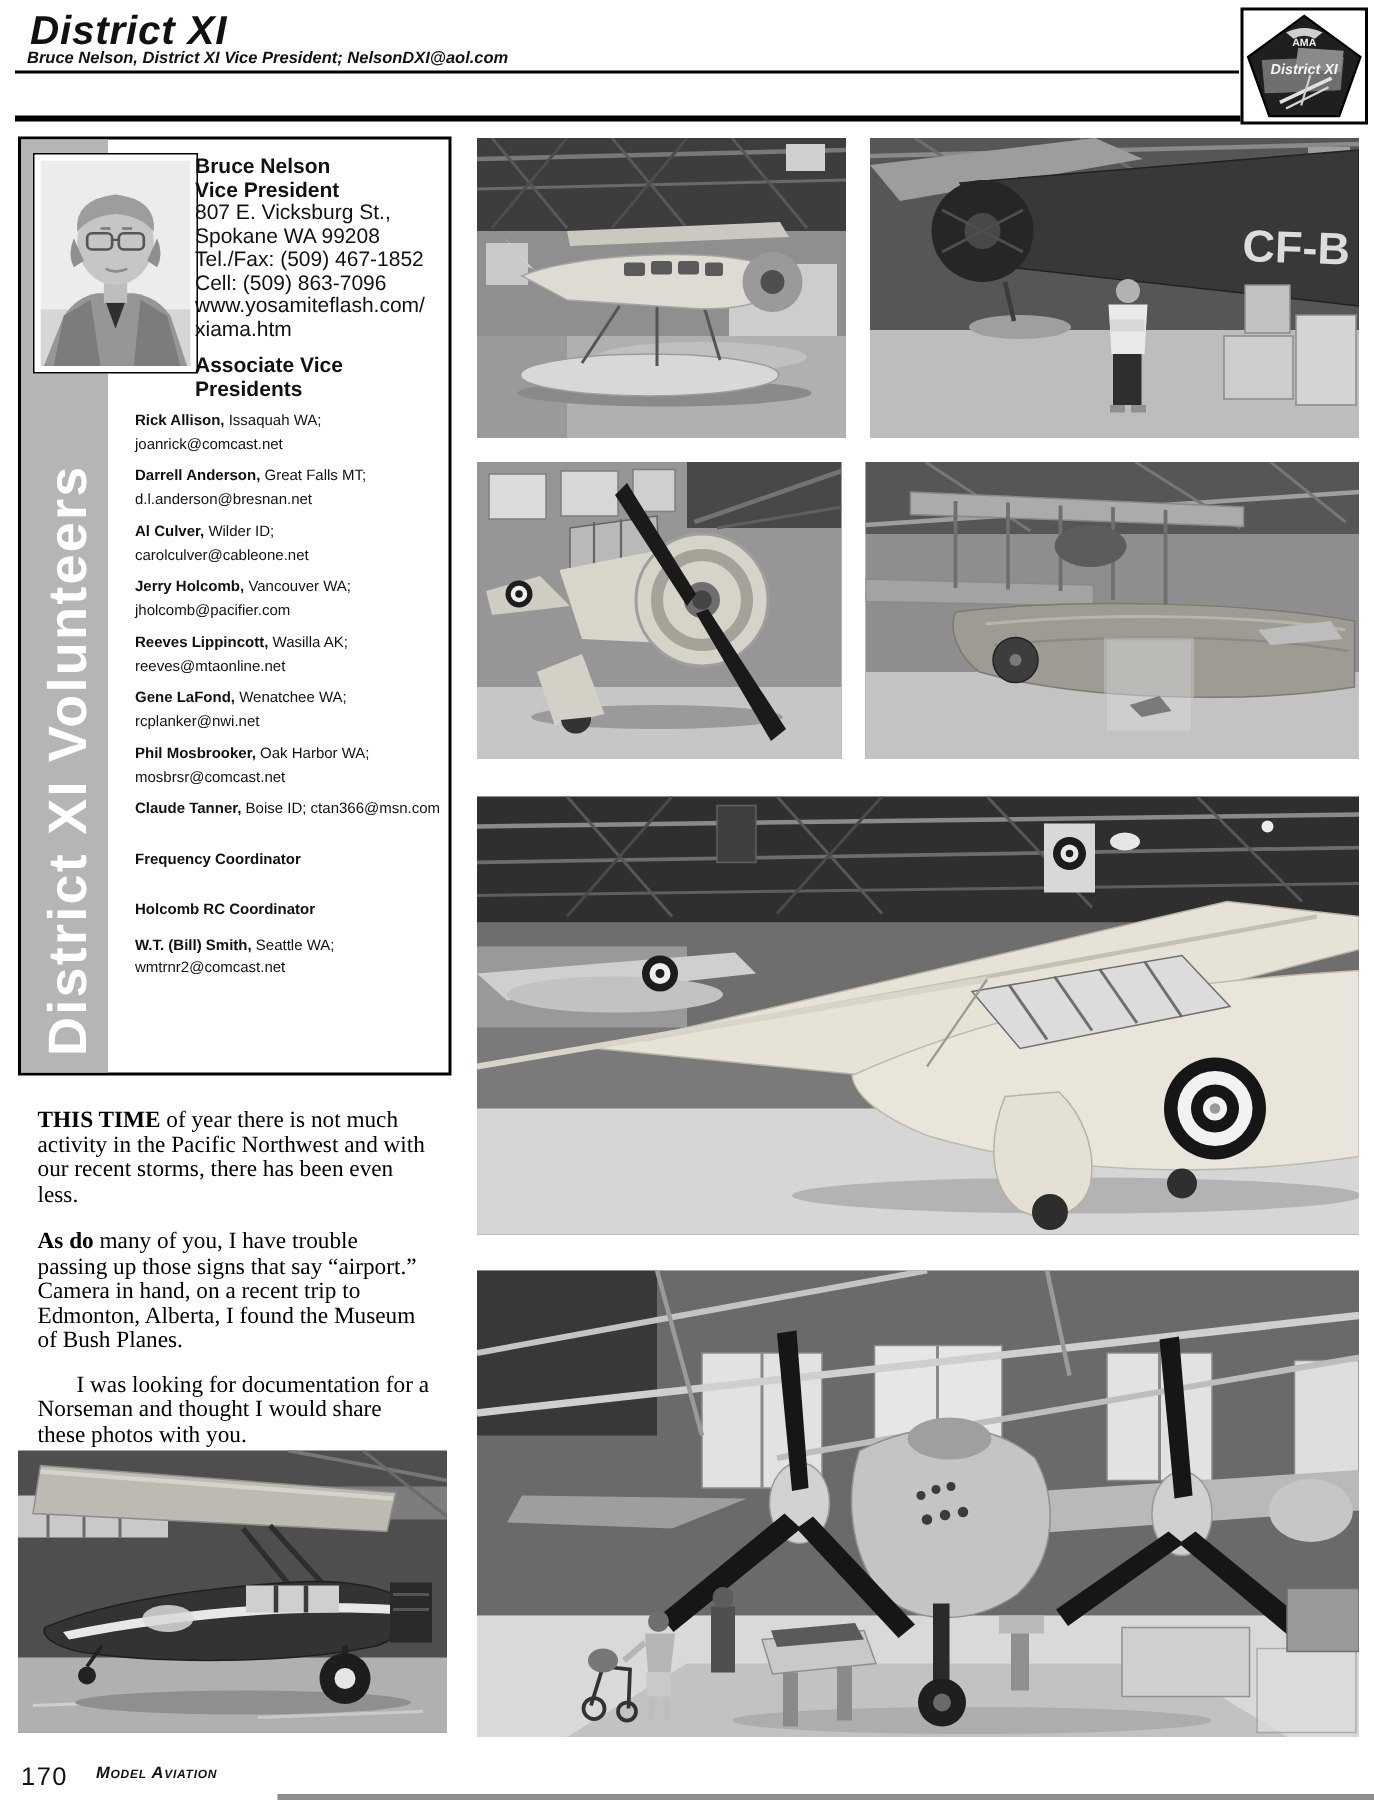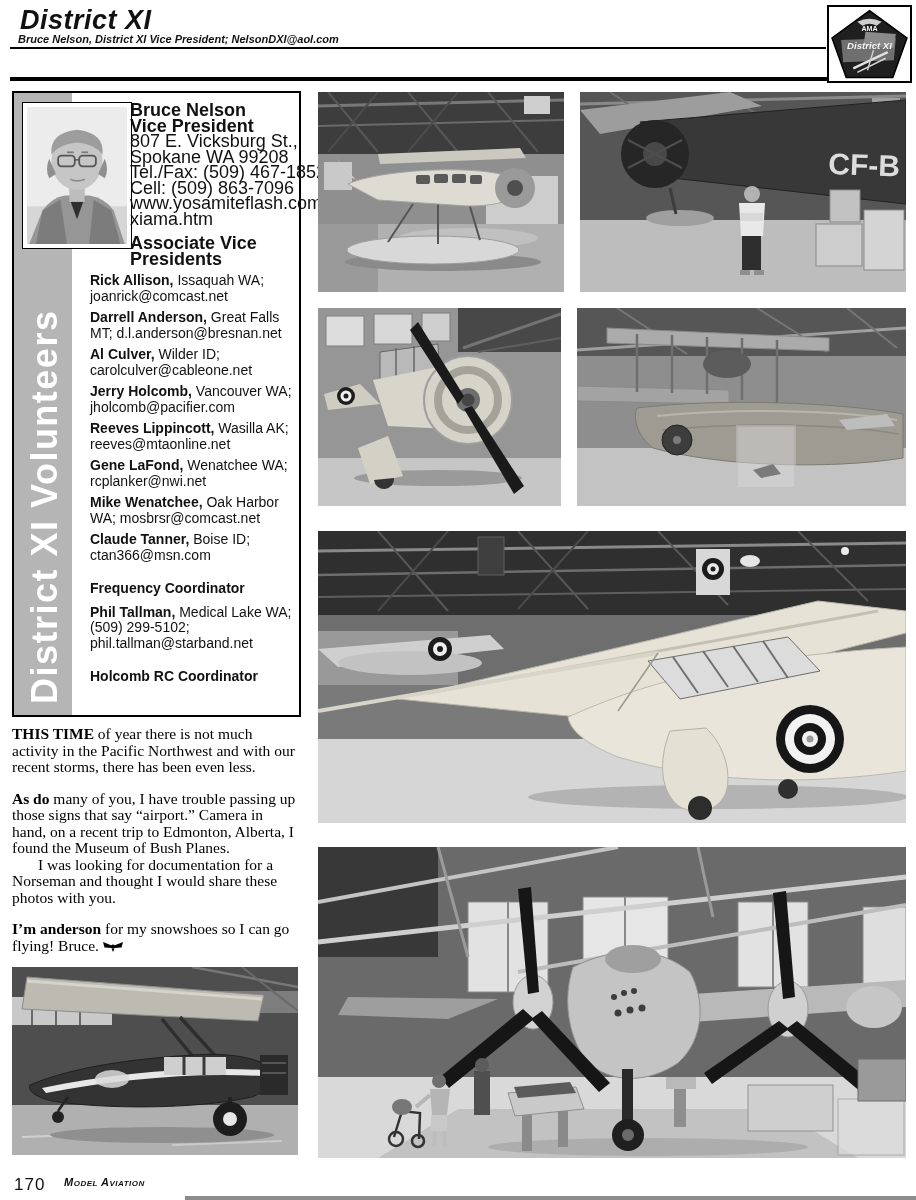--- a/index.html
+++ b/index.html
@@ -17,33 +17,33 @@
   .badge-box svg{display:block;width:100%;height:100%;}
 
   
   .contact-box{left:12px;top:91px;width:285px;height:622px;border:2px solid #000;background:#fff;}
   .vbar{position:absolute;left:0;top:0;width:58px;height:100%;background:#b5b5b5;}
   .vlabel{position:absolute;left:13px;top:611px;transform-origin:0 0;transform:rotate(-90deg);
           font-weight:bold;font-size:36px;line-height:36px;color:#fff;letter-spacing:1.5px;white-space:nowrap;}
   .photo-card{position:absolute;left:8px;top:9px;width:100px;height:137px;background:#fff;
               border:1px solid #000;padding:4px;box-sizing:content-box;}
   .photo-card svg{display:block;width:100%;height:100%;}
-  .vp-block{position:absolute;left:116px;top:10px;width:172px;font-size:18px;line-height:15.5px;}
+  .vp-block{position:absolute;left:116px;top:10px;width:172px;font-size:14px;line-height:15.5px;}
   .vp-block div{white-space:nowrap;}
   .b{font-weight:bold;}
   .rhead{font-weight:bold;}
   .vp-block .rhead{margin-top:9px;white-space:normal;}
-  .roster{position:absolute;left:76px;top:180px;width:208px;font-size:14px;line-height:15.5px;}
+  .roster{position:absolute;left:76px;top:180px;width:208px;font-size:10px;line-height:15.5px;}
   .roster p{margin:0 0 6px;}
   .roster p.rhead{margin:18px 0 8px;}
 
   
   .body-col{left:12px;top:726px;width:288px;font-family:"Liberation Serif",serif;
             font-size:15.5px;line-height:16.5px;color:#000;}
-  .body-col p{margin:0;}
+  .body-col p{margin:13px;}
   .body-col p.gap{margin-bottom:15px;}
   .indent{text-indent:26px;}
   .wings{display:inline-block;vertical-align:-1px;margin-left:2px;}
 
   
   figure.ph{position:absolute;margin:0;padding:0;background:#888;}
   figure.ph svg{display:block;width:100%;height:100%;}
   .ph-a{left:318px;top:92px;width:246px;height:200px;}
   .ph-b{left:580px;top:92px;width:326px;height:200px;}
   .ph-c{left:318px;top:308px;width:243px;height:198px;}
@@ -120,25 +120,25 @@
       <div class="rhead">Associate Vice Presidents</div>
     </div>
 
     <div class="roster">
       <p><span class="b">Rick Allison,</span><span> Issaquah WA; joanrick@comcast.net</span></p>
       <p><span class="b">Darrell Anderson,</span><span> Great Falls MT; d.l.anderson@bresnan.net</span></p>
       <p><span class="b">Al Culver,</span><span> Wilder ID; carolculver@cableone.net</span></p>
       <p><span class="b">Jerry Holcomb,</span><span> Vancouver WA; jholcomb@pacifier.com</span></p>
       <p><span class="b">Reeves Lippincott,</span><span> Wasilla AK; reeves@mtaonline.net</span></p>
       <p><span class="b">Gene LaFond,</span><span> Wenatchee WA; rcplanker@nwi.net</span></p>
-      <p><span class="b">Mike Wenatchee,</span><span> Oak Harbor WA; mosbrsr@comcast.net</span></p>
+      <p><span class="b">Phil Mosbrooker,</span><span> Oak Harbor WA; mosbrsr@comcast.net</span></p>
       <p><span class="b">Claude Tanner,</span><span> Boise ID; ctan366@msn.com</span></p>
       <p class="rhead">Frequency Coordinator</p>
-      <p><span class="b">Phil Tallman,</span><span> Medical Lake WA; (509) 299-5102; phil.tallman@starband.net</span></p>
       <p class="rhead">Holcomb RC Coordinator</p>
+      <p><span class="b">W.T. (Bill) Smith,</span><span> Seattle WA; wmtrnr2@comcast.net</span></p>
     </div>
   </div>
 
   <div class="abs body-col">
     <p class="gap"><span class="b">THIS TIME</span><span> of year there is not much activity in the Pacific Northwest and with our recent storms, there has been even less.</span></p>
     <p><span class="b">As do</span><span> many of you, I have trouble passing up those signs that say “airport.” Camera in hand, on a recent trip to Edmonton, Alberta, I found the Museum of Bush Planes.</span></p>
     <p class="gap indent">I was looking for documentation for a Norseman and thought I would share these photos with you.</p>
     <p><span class="b">I’m anderson</span><span> for my snowshoes so I can go flying! Bruce.</span><span class="wings"><svg width="24" height="11" viewBox="0 0 24 11">
             <path d="M12,5 L2,1 L3.5,6.5 L10.5,7 Z" fill="#000"></path>
             <path d="M12,5 L22,1 L20.5,6.5 L13.5,7 Z" fill="#000"></path>

